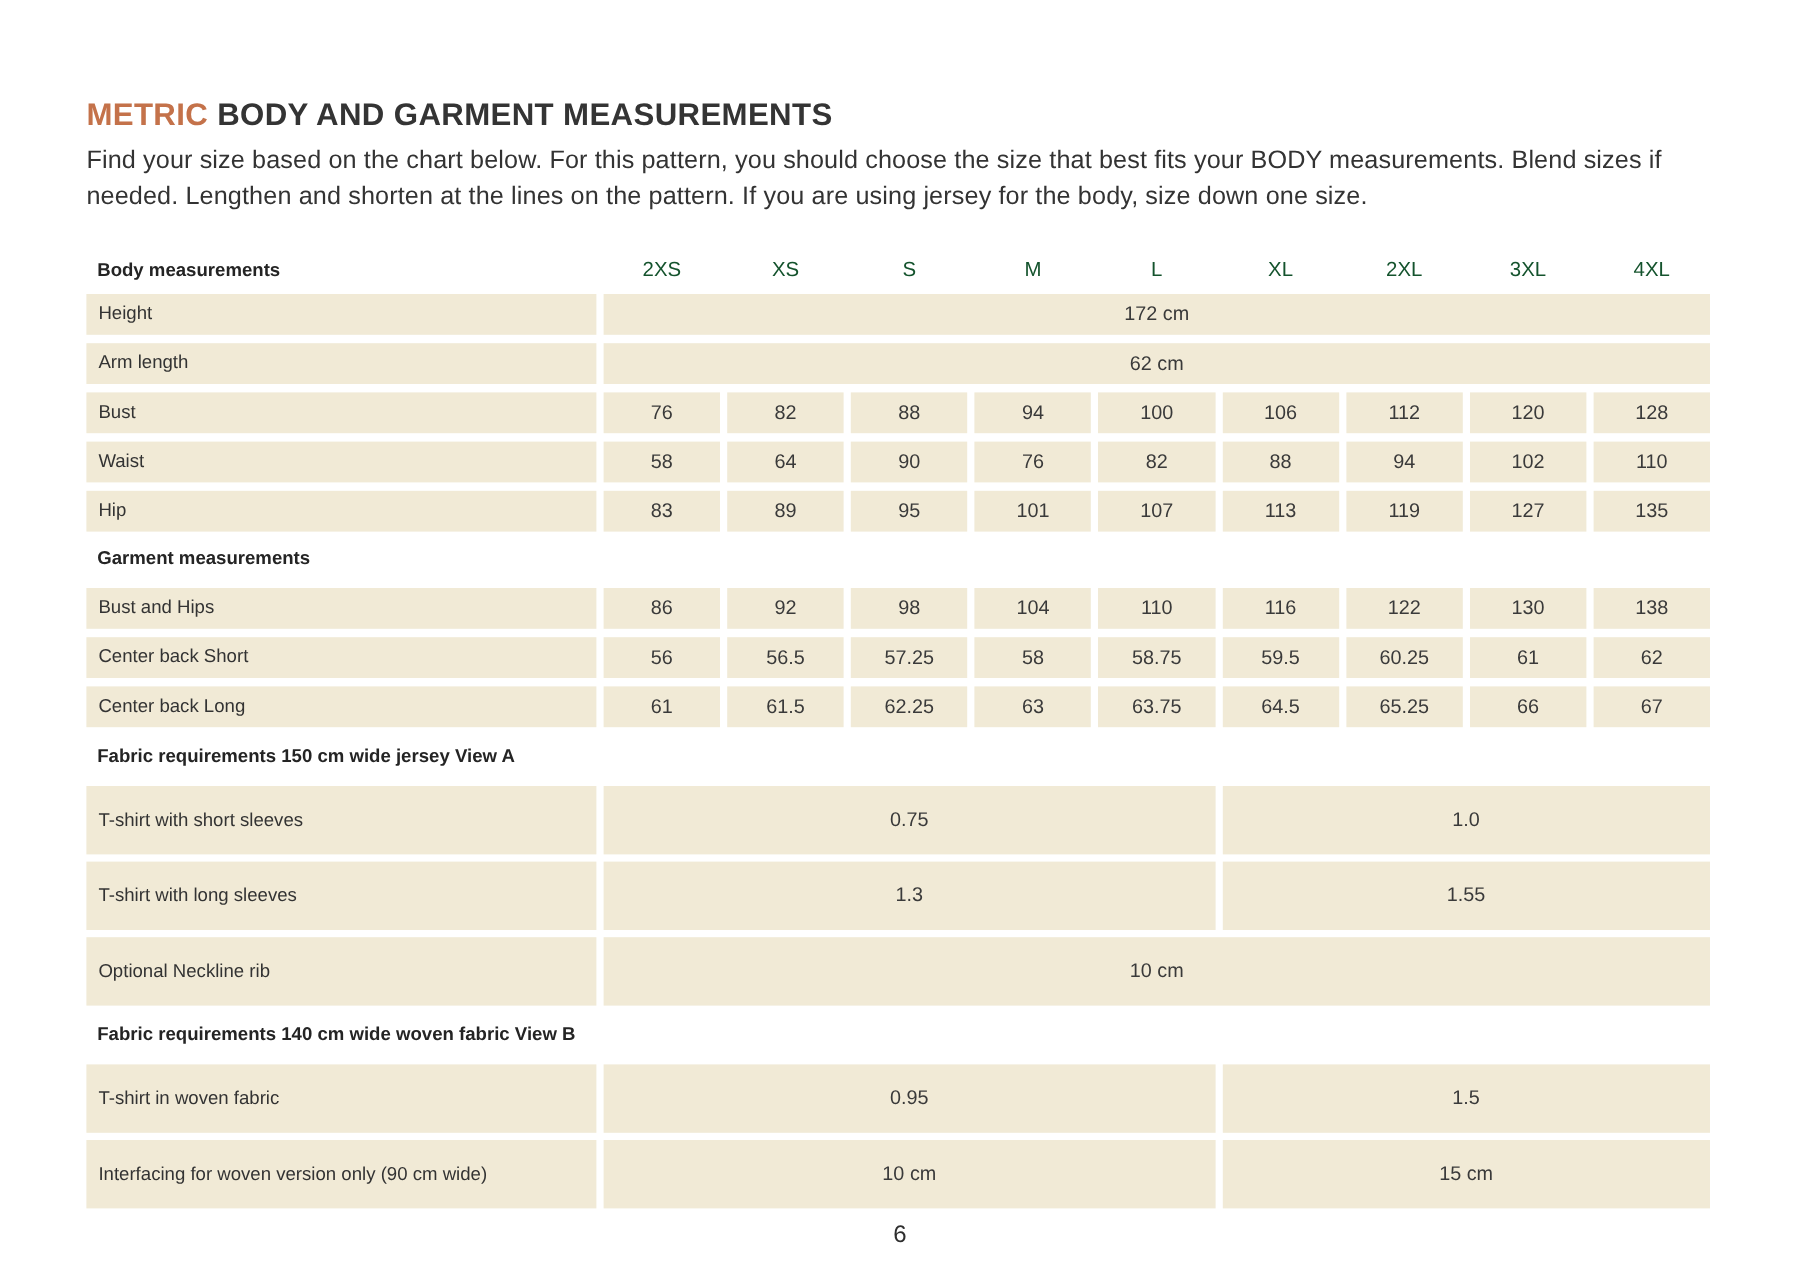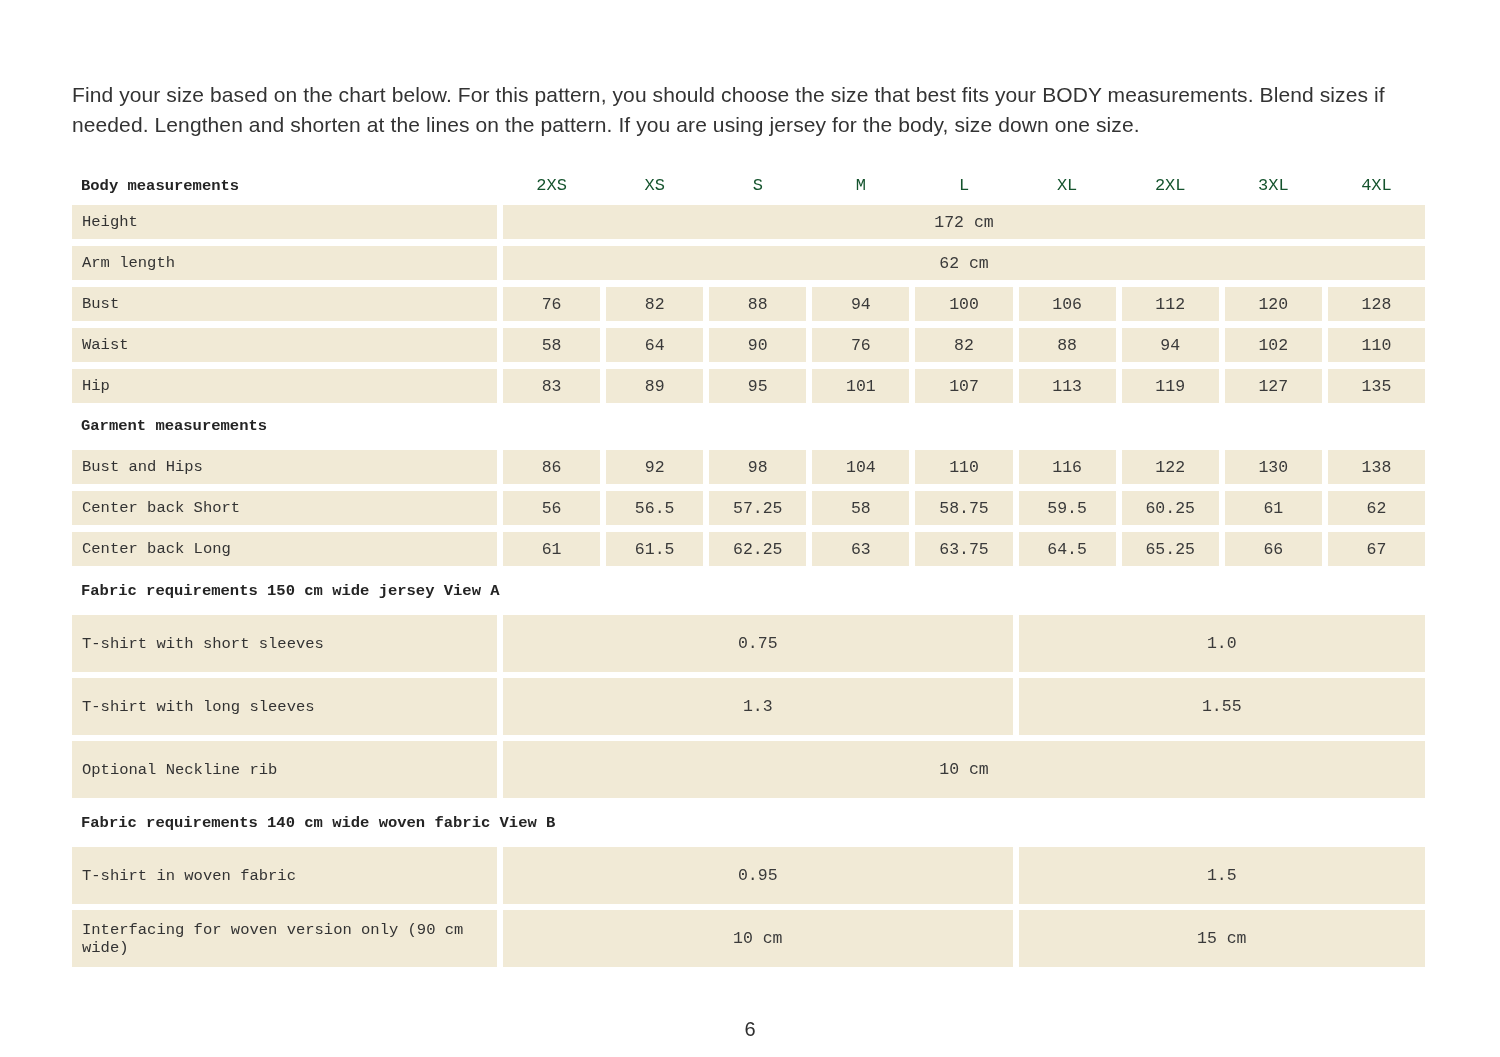--- a/index.html
+++ b/index.html
@@ -25,21 +25,21 @@
 
   .intro {
     margin: 0 0 36px 0;
     font-size: 21px;
     line-height: 30px;
     color: #333333;
     max-width: 1330px;
     letter-spacing: 0.1px;
   }
 
-  .table { width: 1353px; font-family: Liberation Mono, monospace; }
+  .table { width: 1353px; }
 
   .grid-row {
     display: grid;
     grid-template-columns: 425px repeat(9, 1fr);
     column-gap: 6px;
     margin-bottom: 7px;
   }
 
   .header-row { margin-bottom: 10px; align-items: end; }
   .header-row .hlabel {
@@ -95,20 +95,21 @@
     text-align: center;
     font-size: 20px;
     color: #2e2e2e;
   }
 </style>
 </head>
 <body>
 
 <div class="content">
 
+  <h1><span class="accent">METRIC</span><span> BODY AND GARMENT MEASUREMENTS</span></h1>
 
   <p class="intro">Find your size based on the chart below. For this pattern, you should choose the size that best fits your BODY measurements. Blend sizes if needed. Lengthen and shorten at the lines on the pattern. If you are using jersey for the body, size down one size.</p>
 
   <div class="table">
 
     <div class="grid-row header-row">
       <div class="hlabel">Body measurements</div>
     <div class="size-h">2XS</div>
         <div class="size-h">XS</div>
         <div class="size-h">S</div>

